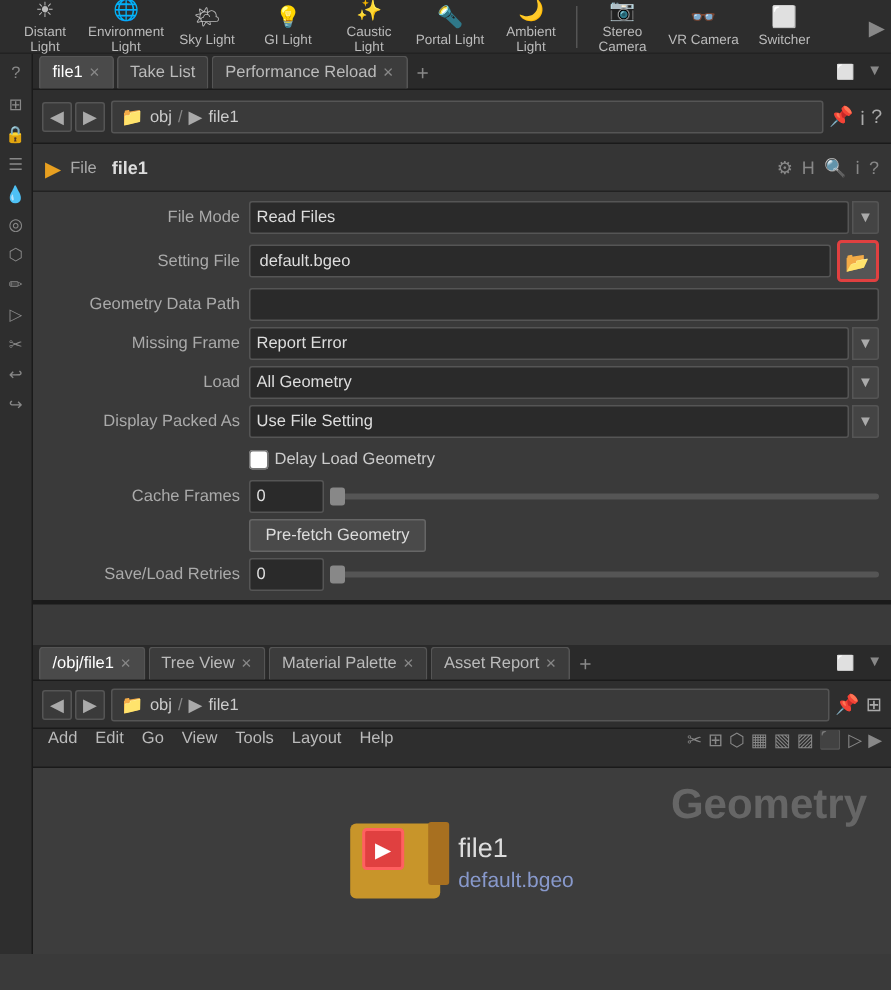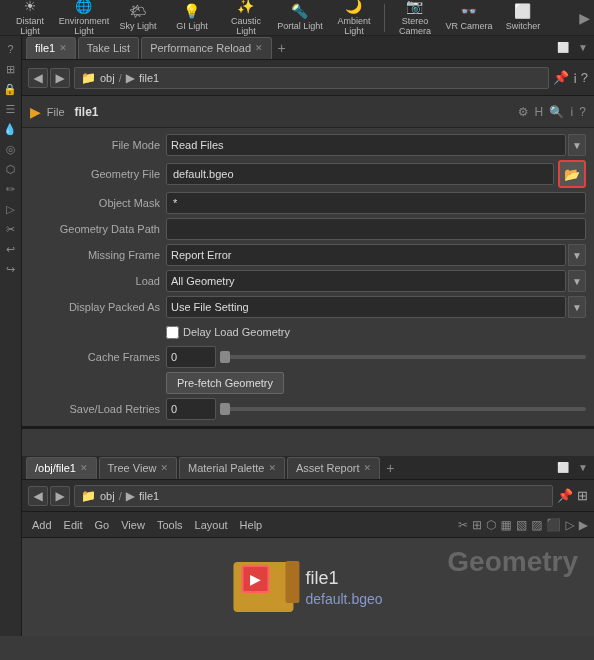--- a/index.html
+++ b/index.html
@@ -410,21 +410,21 @@
       align-items: center;
       border-bottom: 1px solid #1a1a1a;
       padding-left: 4px;
       gap: 2px;
       margin-top: 27px;
     }
     .lower-toolbar {
       background: #2e2e2e;
       height: 26px;
       display: flex;
-      align-items: center;
+      align-items: flex-start;
       padding: 0 6px;
       gap: 4px;
       border-bottom: 1px solid #1a1a1a;
     }
     .lower-toolbar-item {
       font-size: 11px;
       color: #bbb;
       cursor: pointer;
       padding: 0 4px;
     }
@@ -647,38 +647,32 @@
           <span class="prop-label">File Mode</span>
           <div class="prop-value select-wrapper">
             <select class="select-field" style="width:140px;">
               <option>Read Files</option>
             </select>
             <div class="select-arrow">▼</div>
           </div>
         </div>
 
         <div class="prop-row">
-          <span class="prop-label">Geometry File</span>
+          <span class="prop-label">Setting File</span>
           <div class="prop-value">
             <div class="geometry-file-row">
               <input type="text" class="geometry-file-input" value="default.bgeo" style="">
               <div class="btn-icon">
                 <span style="font-size:13px;">📂</span>
               </div>
             </div>
           </div>
         </div>
 
 
-        <div class="prop-row">
-          <span class="prop-label">Object Mask</span>
-          <div class="prop-value">
-            <input type="text" class="input-field" value="*" style="">
-          </div>
-        </div>
 
         <div class="prop-row">
           <span class="prop-label">Geometry Data Path</span>
           <div class="prop-value">
             <input type="text" class="input-field" value="" style="">
           </div>
         </div>
 
         <div class="prop-row">
           <span class="prop-label">Missing Frame</span>

